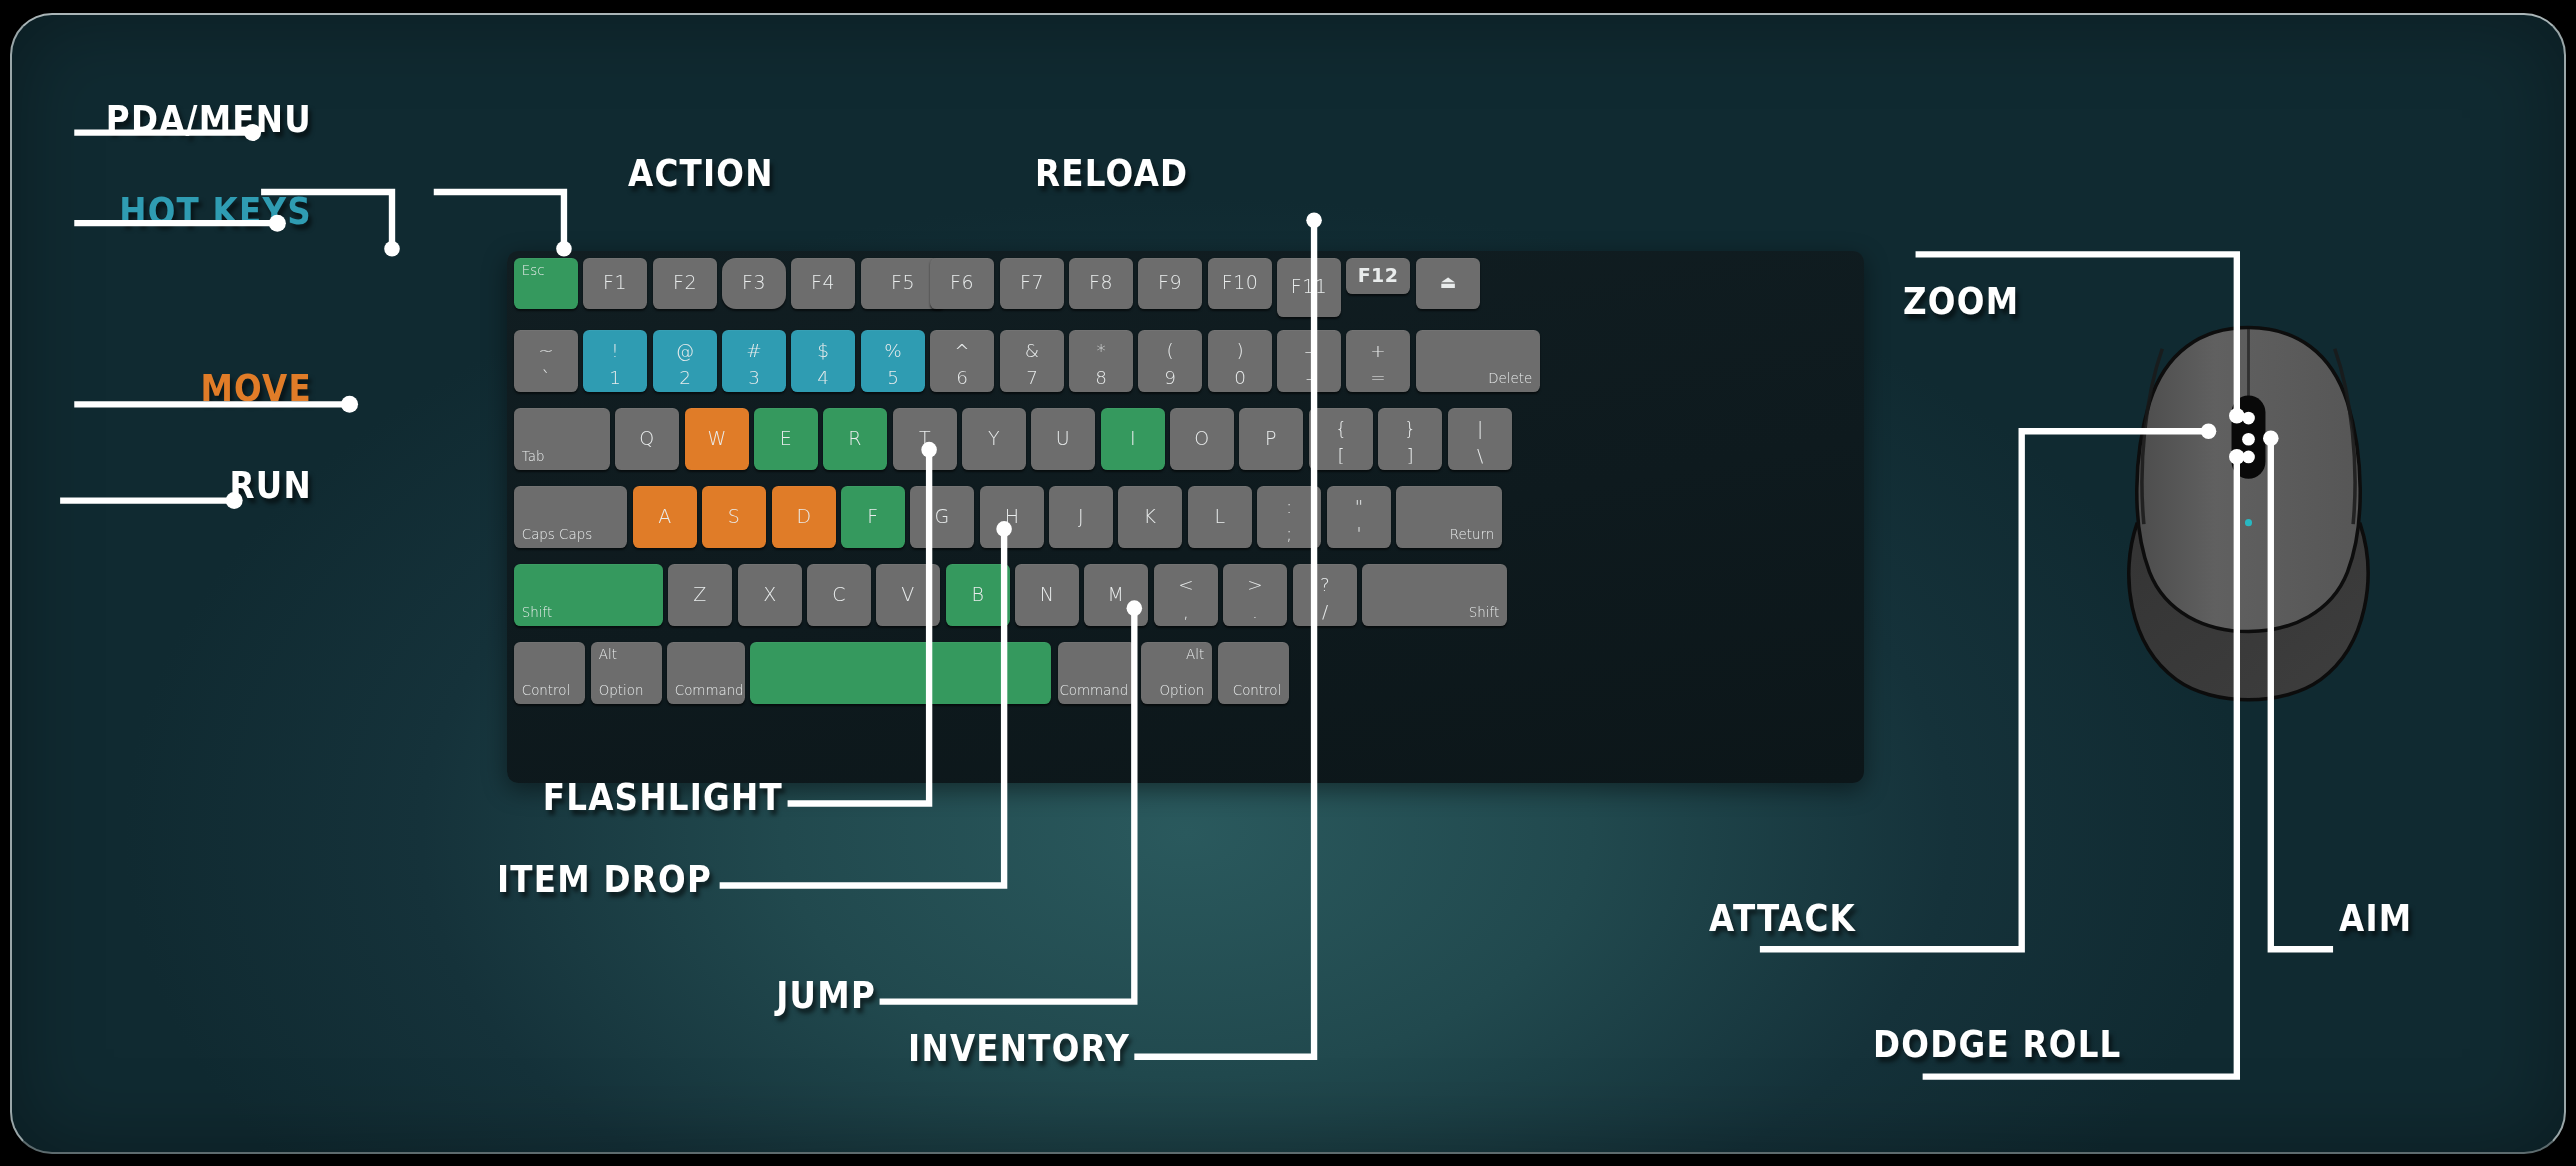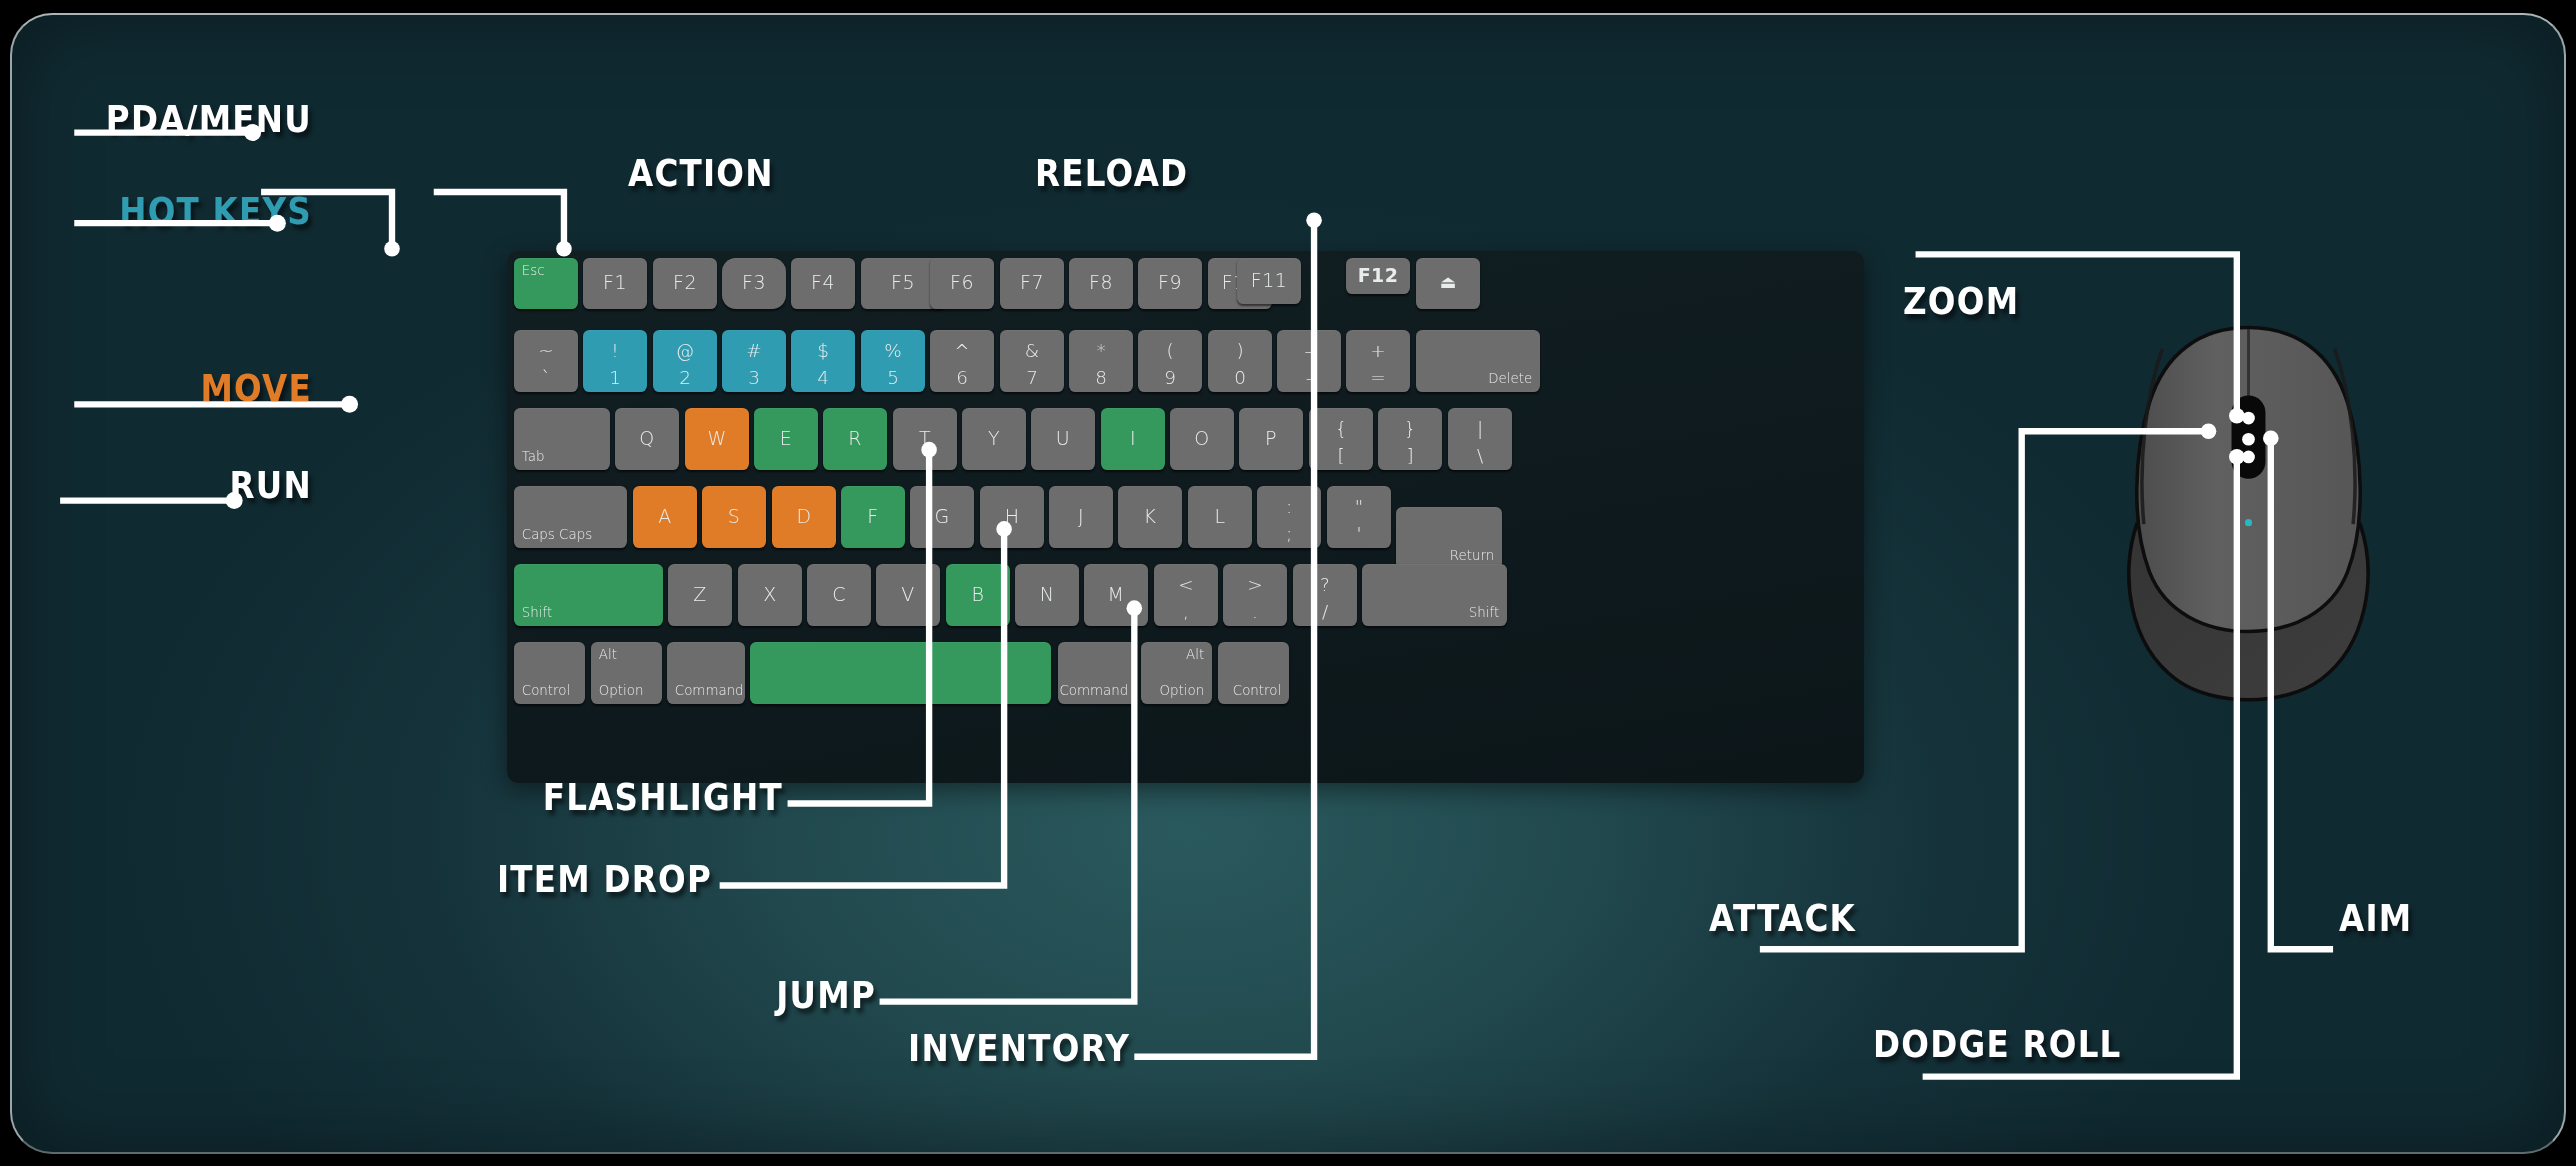--- a/index.html
+++ b/index.html
@@ -159,21 +159,21 @@
         </div>
         <div class="key" style="left: 562px; top: 7px; width: 64px; height: 51px;">
           <span class="glyph">F8</span>
         </div>
         <div class="key" style="left: 631px; top: 7px; width: 64px; height: 51px;">
           <span class="glyph">F9</span>
         </div>
         <div class="key" style="left: 701px; top: 7px; width: 64px; height: 51px;">
           <span class="glyph">F10</span>
         </div>
-        <div class="key" style="left: 730px; top: 7px; width: 64px; height: 46px; padding-left: 32px;">
+        <div class="key" style="left: 770px; top: 7px; width: 64px; height: 59px; padding-left: 32px;">
           <span class="glyph">F11</span>
         </div>
         <div class="key" style="left: 839px; top: 7px; width: 64px; height: 36px; font-weight: bold;">
           <span class="glyph">F12</span>
         </div>
         <div class="key" style="left: 909px; top: 7px; width: 64px; height: 51px;">
           <span class="eject">⏏</span>
         </div>
         <div class="key" style="left: 7px; top: 79px; width: 64px; height: 62px;">
           <span class="up">~</span>
@@ -306,21 +306,21 @@
           <span class="glyph">L</span>
         </div>
         <div class="key" style="left: 750px; top: 235px; width: 64px; height: 62px;">
           <span class="up">:</span>
           <span class="lo">;</span>
         </div>
         <div class="key" style="left: 820px; top: 235px; width: 64px; height: 62px;">
           <span class="up">"</span>
           <span class="lo">'</span>
         </div>
-        <div class="key" style="left: 889px; top: 235px; width: 106px; height: 62px; margin-top: 21px;">
+        <div class="key" style="left: 889px; top: 235px; width: 106px; height: 62px;">
           <span class="br">Return</span>
         </div>
         <div class="key green" style="left: 7px; top: 313px; width: 149px; height: 62px;">
           <span class="bl">Shift</span>
         </div>
         <div class="key" style="left: 161px; top: 313px; width: 64px; height: 62px;">
           <span class="glyph">Z</span>
         </div>
         <div class="key" style="left: 231px; top: 313px; width: 64px; height: 62px;">
           <span class="glyph">X</span>

